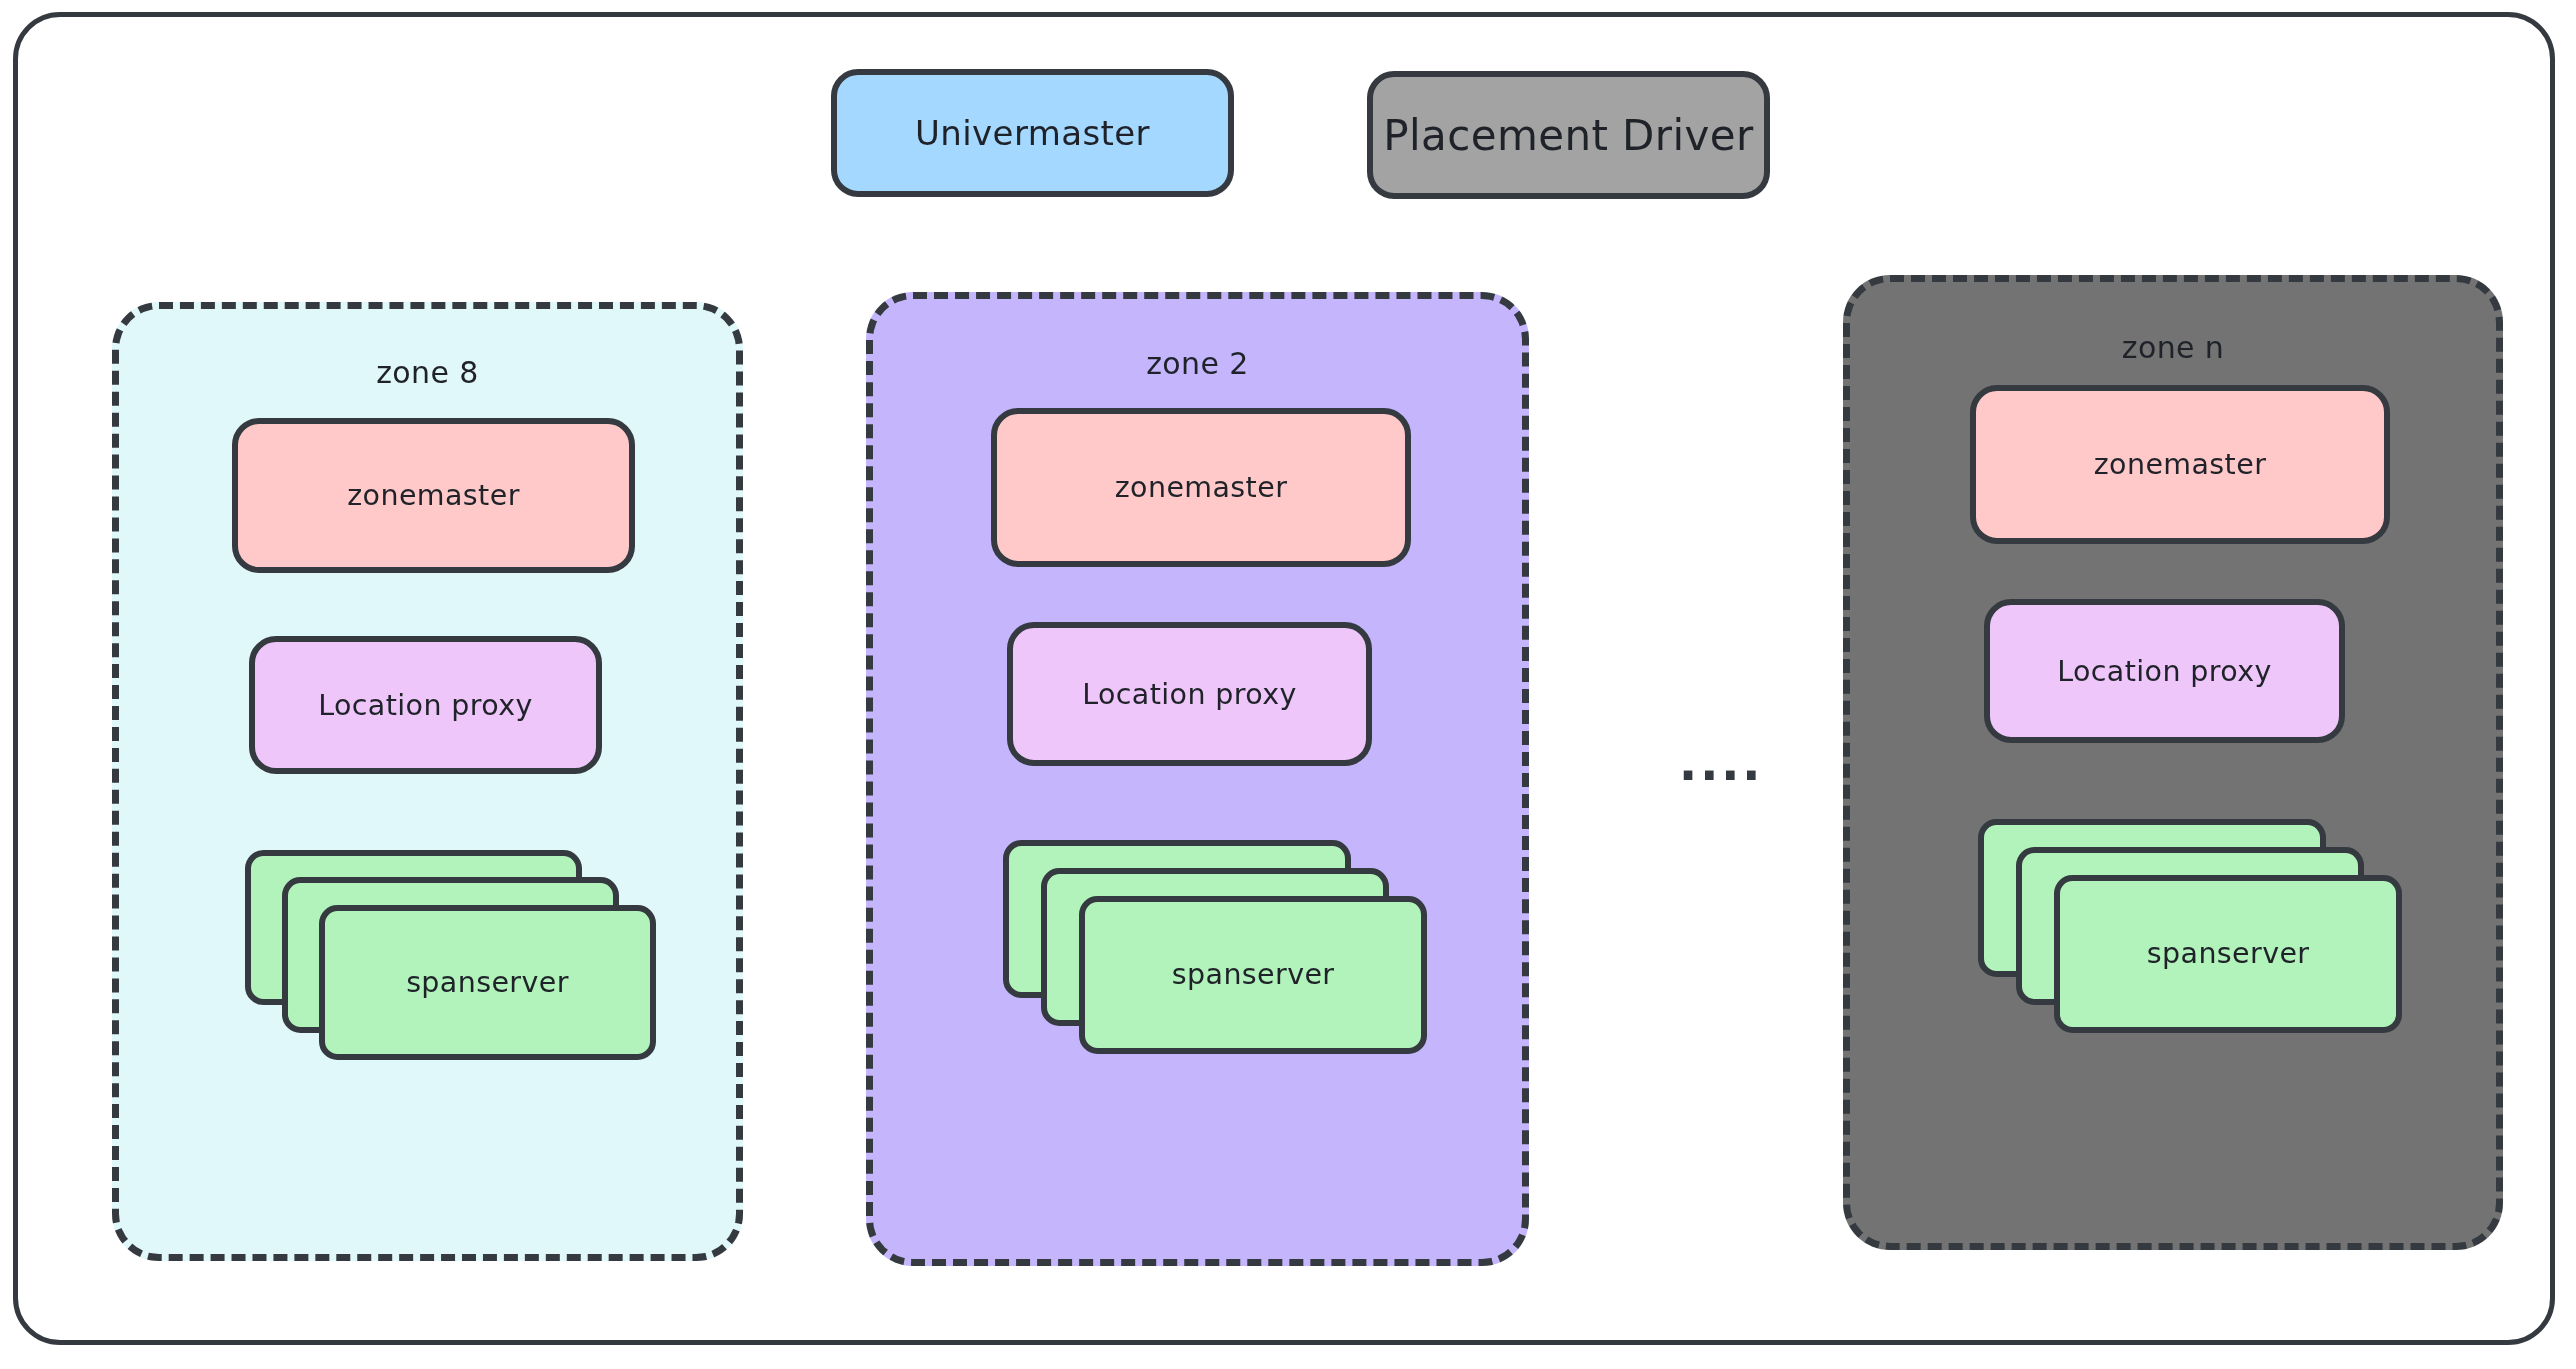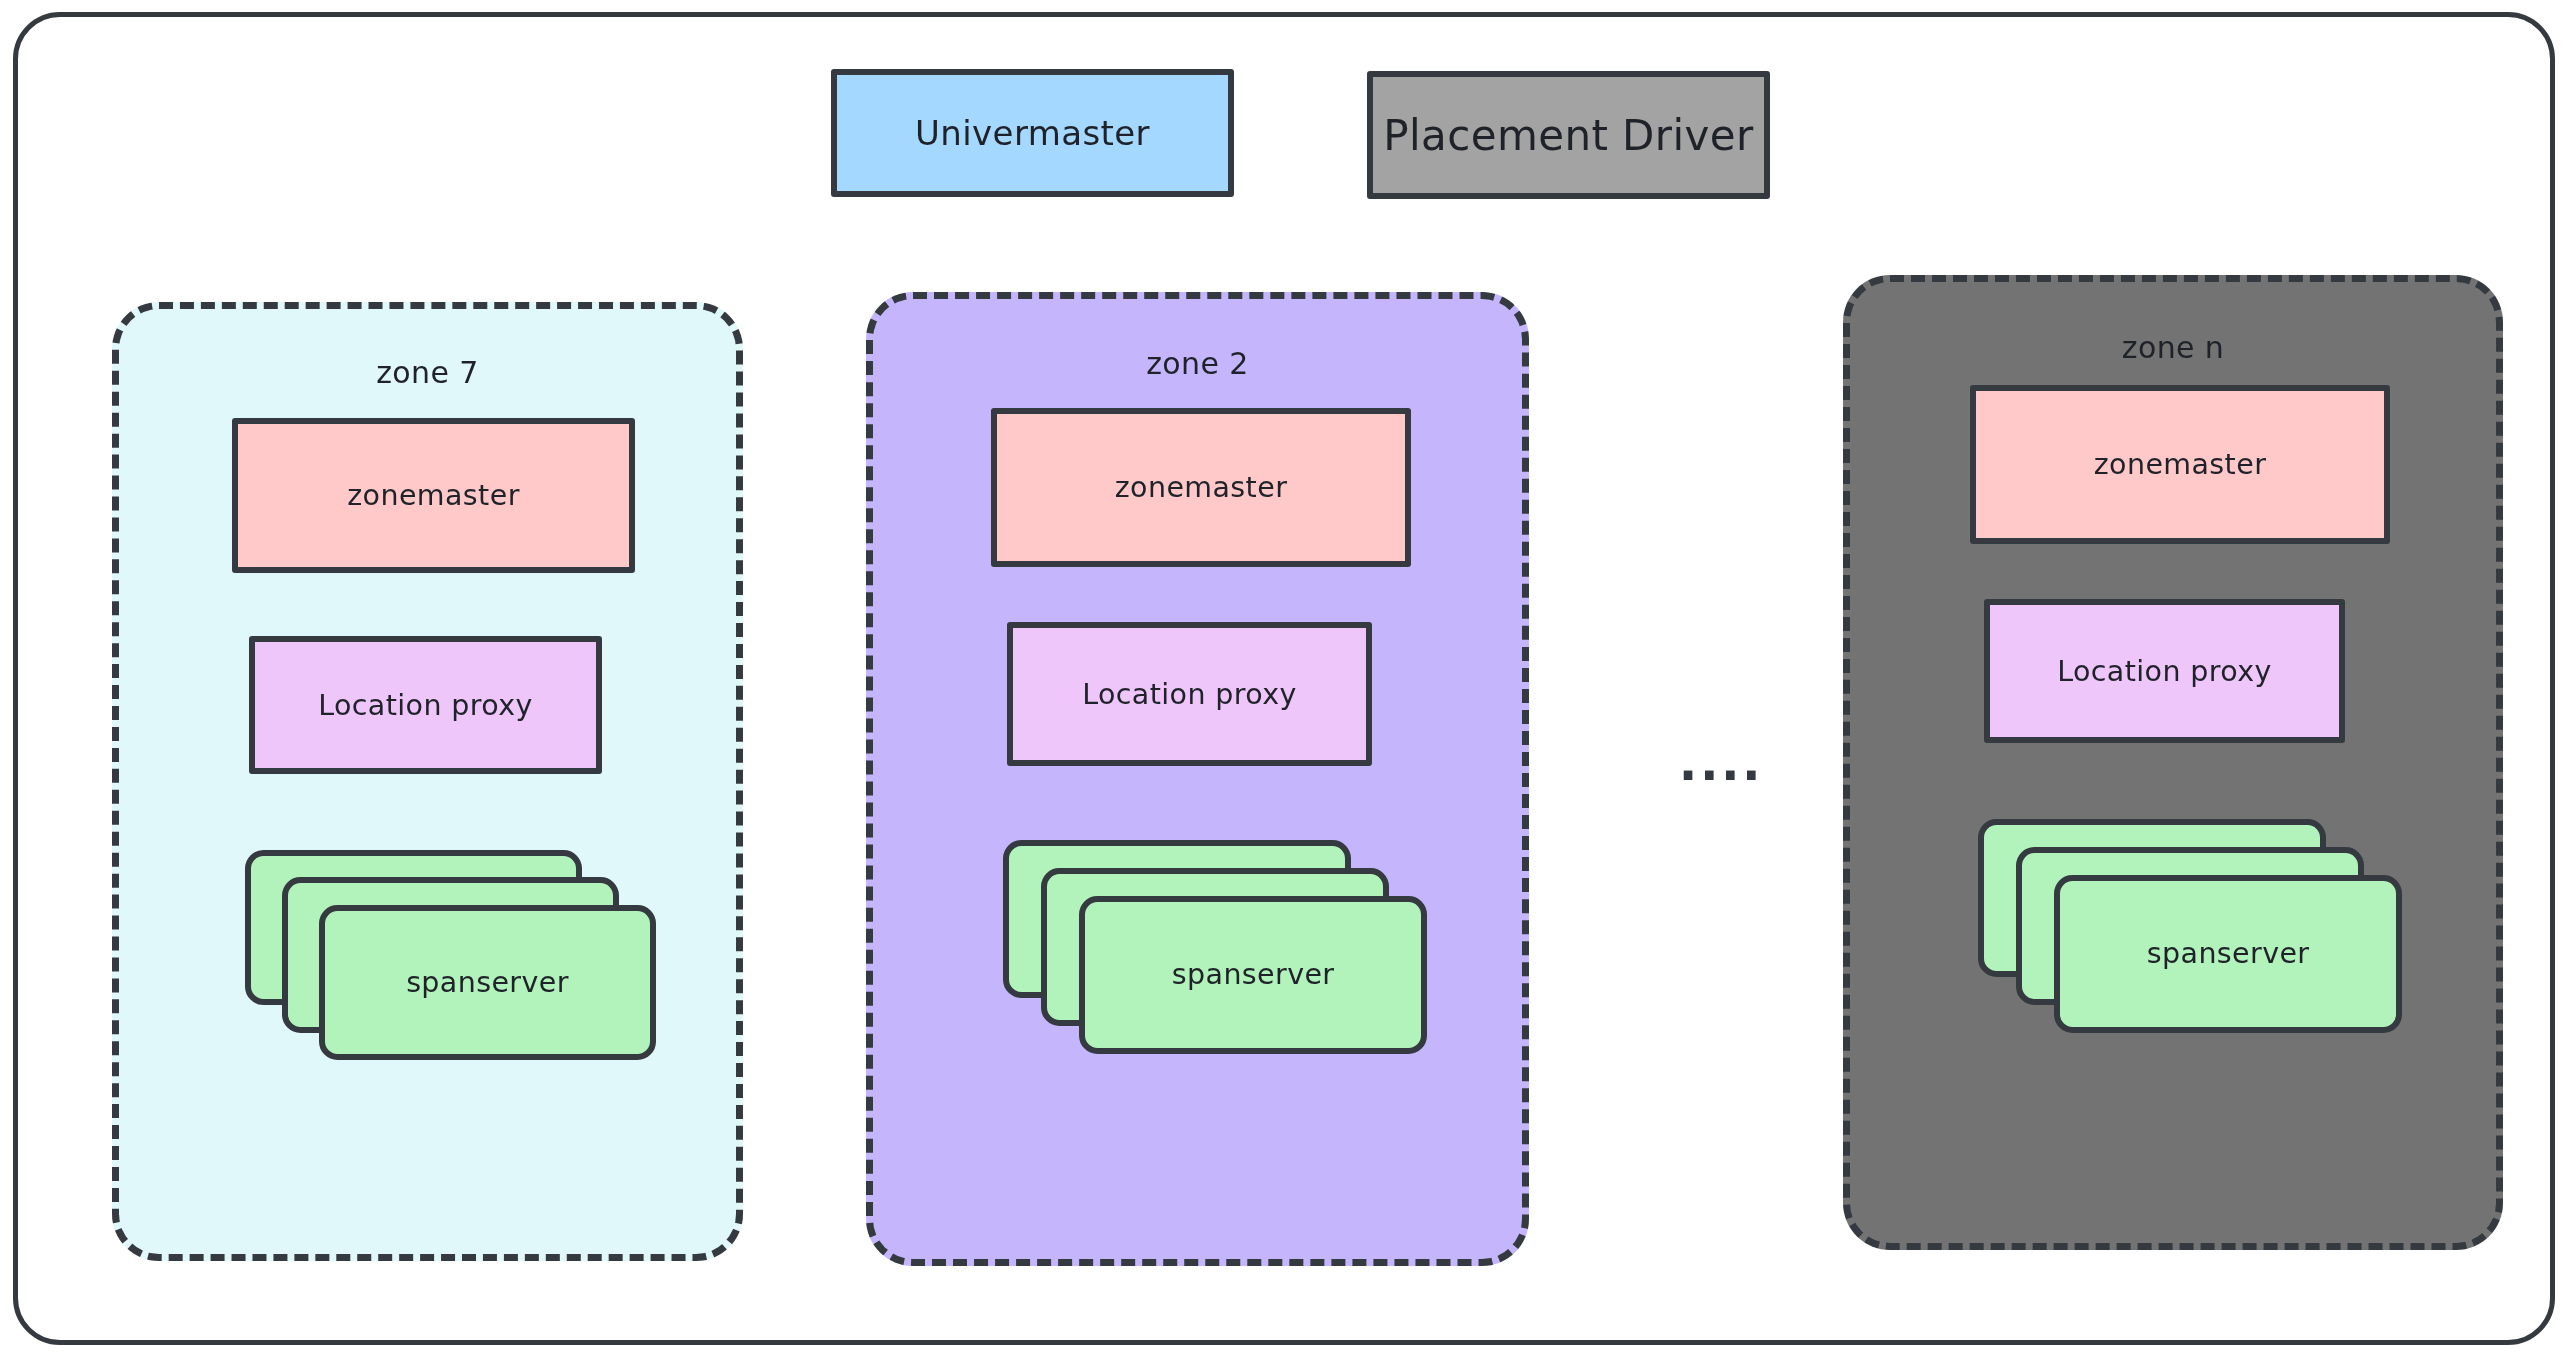--- a/index.html
+++ b/index.html
@@ -32,21 +32,21 @@
     border-radius: 47px;
     box-sizing: border-box;
     background: transparent;
   }
 
   
   .node {
     position: absolute;
     box-sizing: border-box;
     border: 6.7px solid #343a40;
-    border-radius: 3px;
+    border-radius: 27px;
     display: flex;
     align-items: center;
     justify-content: center;
     text-align: center;
     color: #1f2329;
     font-family: "DejaVu Sans", sans-serif;
     font-size: 28.5px;
     letter-spacing: 0.4px;
   }
 
@@ -206,21 +206,21 @@
 
   <div class="node svc-univermaster">
     <span>Univermaster</span>
   </div>
 
   <div class="node svc-placement">
     <span>Placement Driver</span>
   </div>
 
   <div class="zone zone-1">
-    <div class="zone-label">zone 7</div>
+    <div class="zone-label">zone 8</div>
 
     <div class="node zonemaster">
       <span>zonemaster</span>
     </div>
 
     <div class="node locproxy">
       <span>Location proxy</span>
     </div>
 
     <div class="spanstack">

